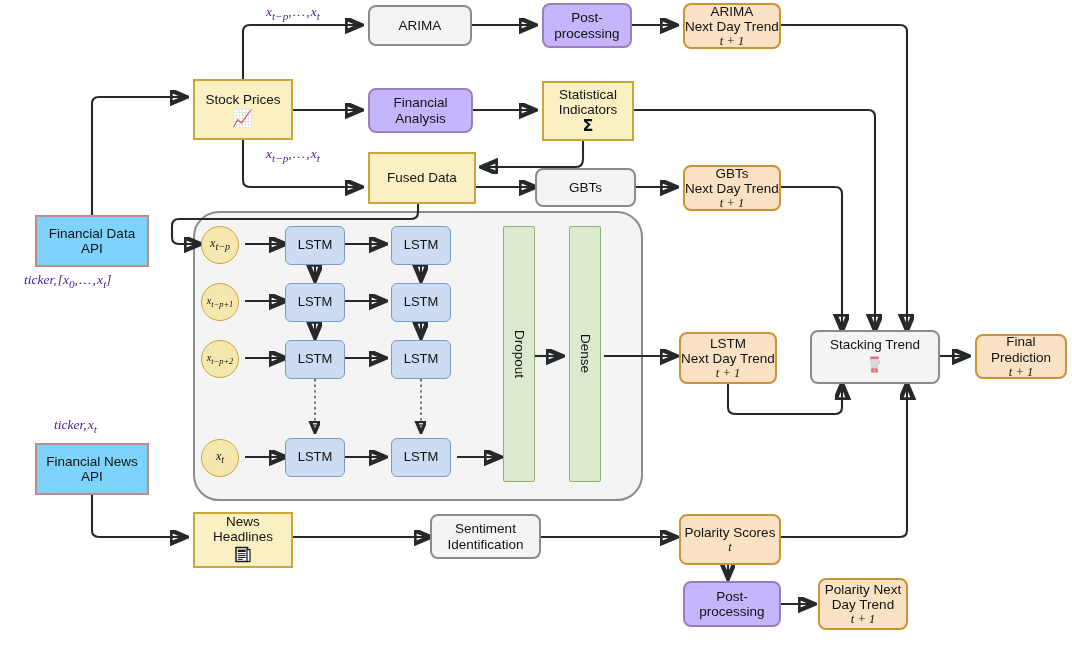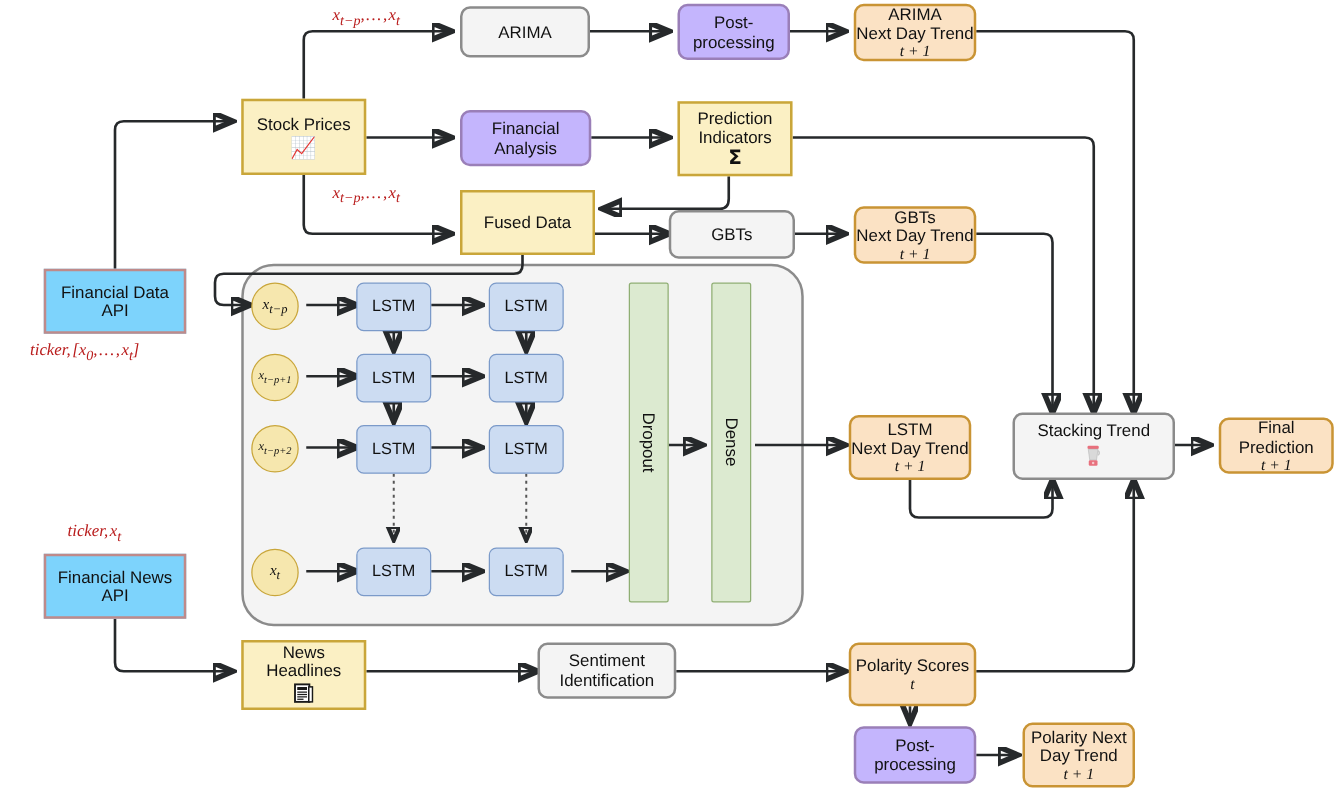--- a/index.html
+++ b/index.html
@@ -17,21 +17,21 @@
   .n-pink{background:#7dd3fc;border:2px solid #bf8a8a;border-radius:0;}
   .n-gray{background:#f4f4f4;border:2px solid #8b8b8b;border-radius:8px;}
   .n-blue{background:#ccdcf2;border:1.6px solid #7b9ac9;border-radius:6px;font-size:13px;}
   .n-green{background:#dcead0;border:1.6px solid #8fae73;border-radius:2px;}
   .n-circle{background:#f6e7ae;border:1.6px solid #c9a63a;border-radius:50%;
             font-family:"Liberation Serif",serif;font-style:italic;}
   .panel{position:absolute;background:#f4f4f4;border:2px solid #8b8b8b;border-radius:26px;z-index:1;}
   .emoji{font-size:17px;line-height:1;margin-top:2px;}
   .vtext{writing-mode:vertical-rl;text-orientation:mixed;font-size:13.5px;white-space:nowrap;}
   .mlabel{position:absolute;font-family:"Liberation Serif",serif;font-style:italic;
-          font-size:13.5px;color:#b91c1c;white-space:nowrap;z-index:4;}
+          font-size:13.5px;color:#4c1d95;white-space:nowrap;z-index:4;}
   .sigma{font-weight:bold;font-size:16px;font-family:"DejaVu Sans",sans-serif;}
   svg.wires{position:absolute;left:0;top:0;width:1072px;height:645px;z-index:2;pointer-events:none;}
   svg.wires path,svg.wires line{fill:none;stroke:#26292b;stroke-width:2.1;}
   svg.wires path.dash{stroke:#555;stroke-width:1.6;stroke-dasharray:2.4 3.2;}
 </style>
 </head>
 <body>
 
 <div id="canvas">
 
@@ -151,21 +151,21 @@
     <span class="ln">Next Day Trend</span>
     <span class="sub">t + 1</span>
   </div>
 
   <div class="node n-purple" style="left:368px;top:88px;width:105px;height:45px;">
     <span class="ln">Financial</span>
     <span class="ln">Analysis</span>
   </div>
 
   <div class="node n-yellow" style="left:542px;top:81px;width:92px;height:60px;">
-    <span class="ln">Prediction</span>
+    <span class="ln">Statistical</span>
     <span class="ln">Indicators</span>
     <span class="sigma">Σ</span>
   </div>
 
   <div class="mlabel" style="left:266px;top:146px;">x<sub>t−p</sub>, . . . , x<sub>t</sub></div>
 
   <div class="node n-yellow" style="left:368px;top:152px;width:108px;height:52px;">
     <span class="ln">Fused Data</span>
   </div>
 

